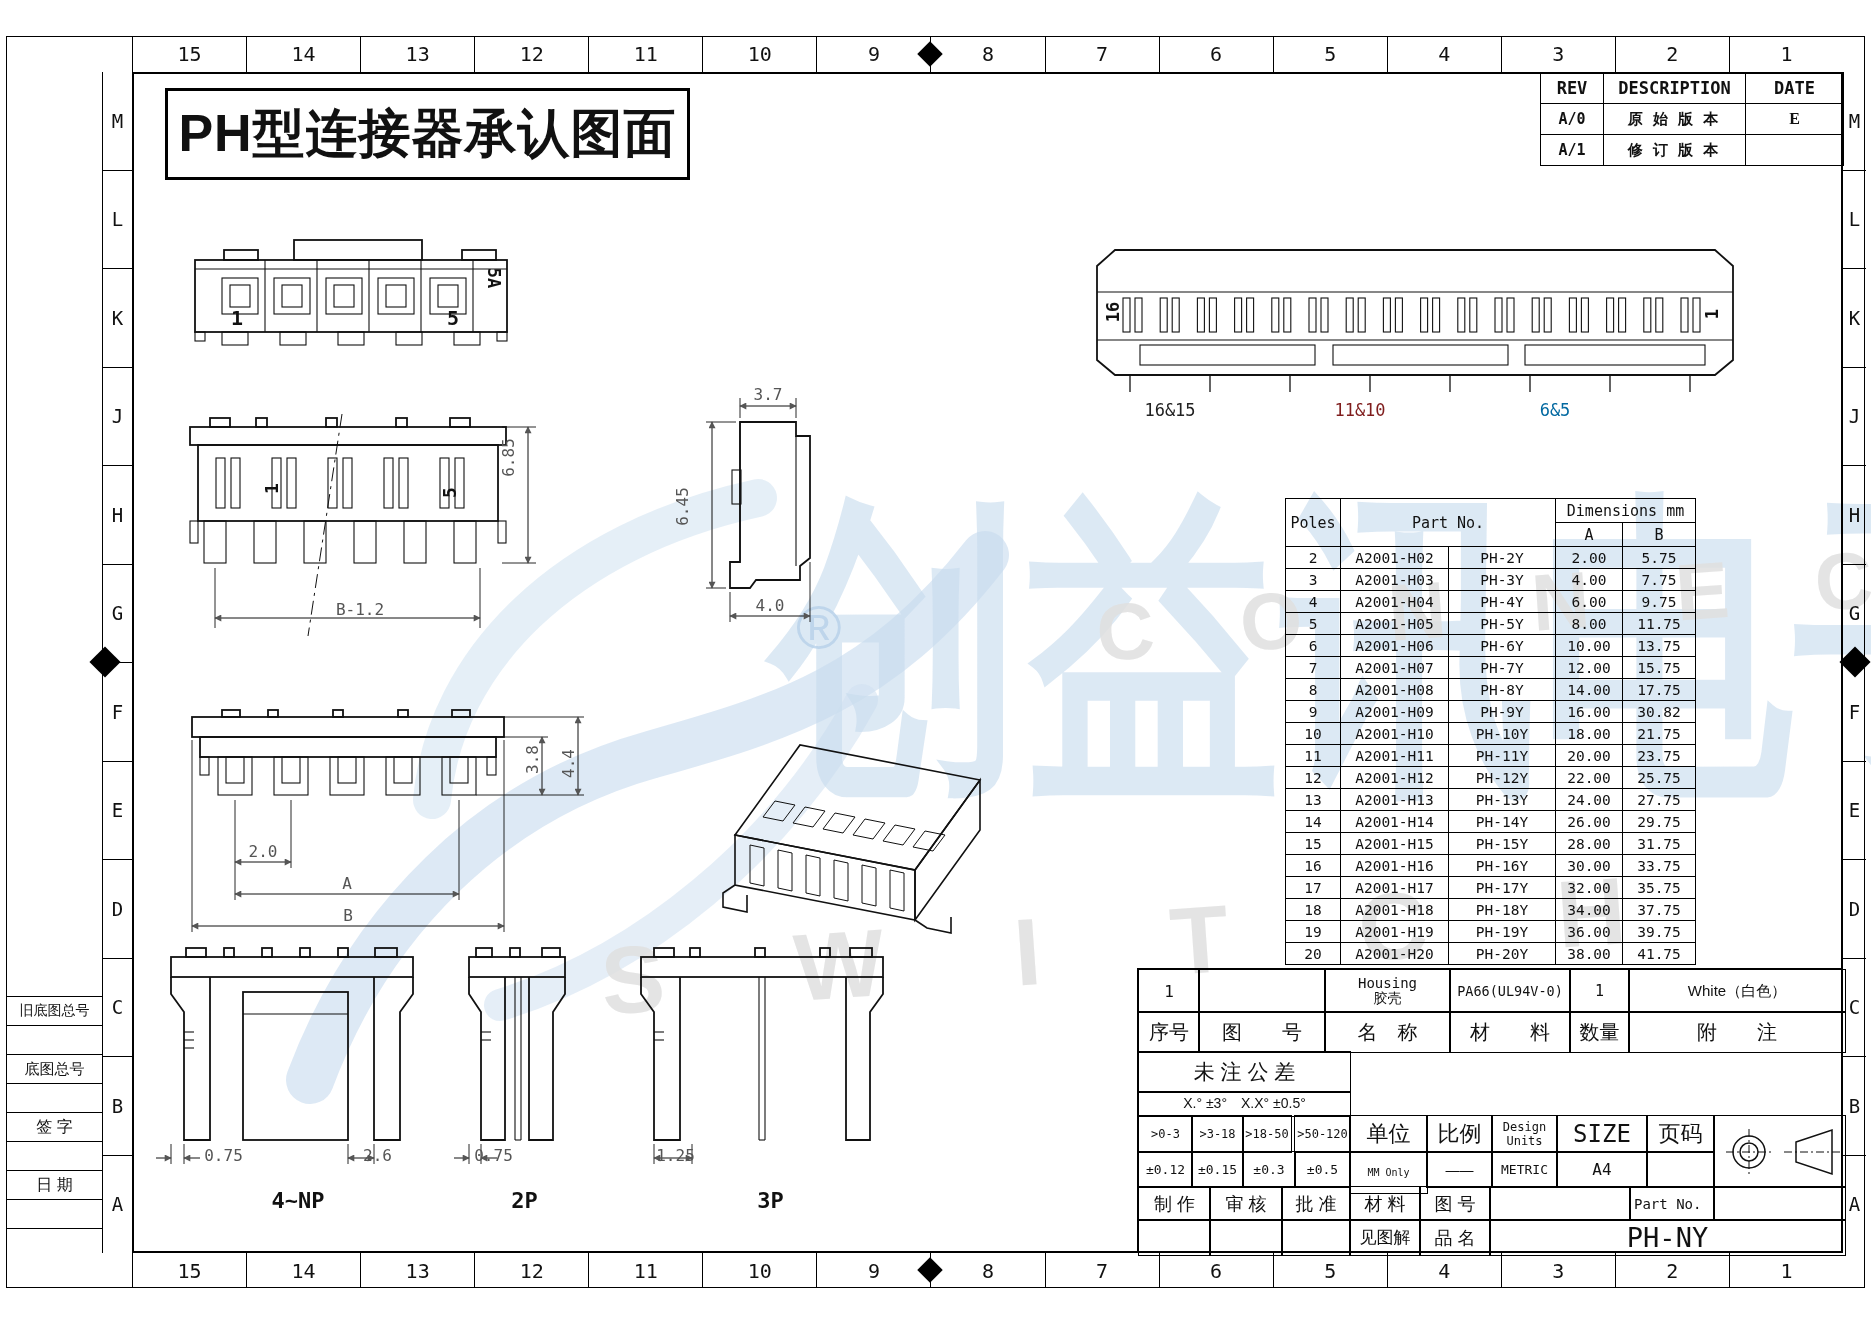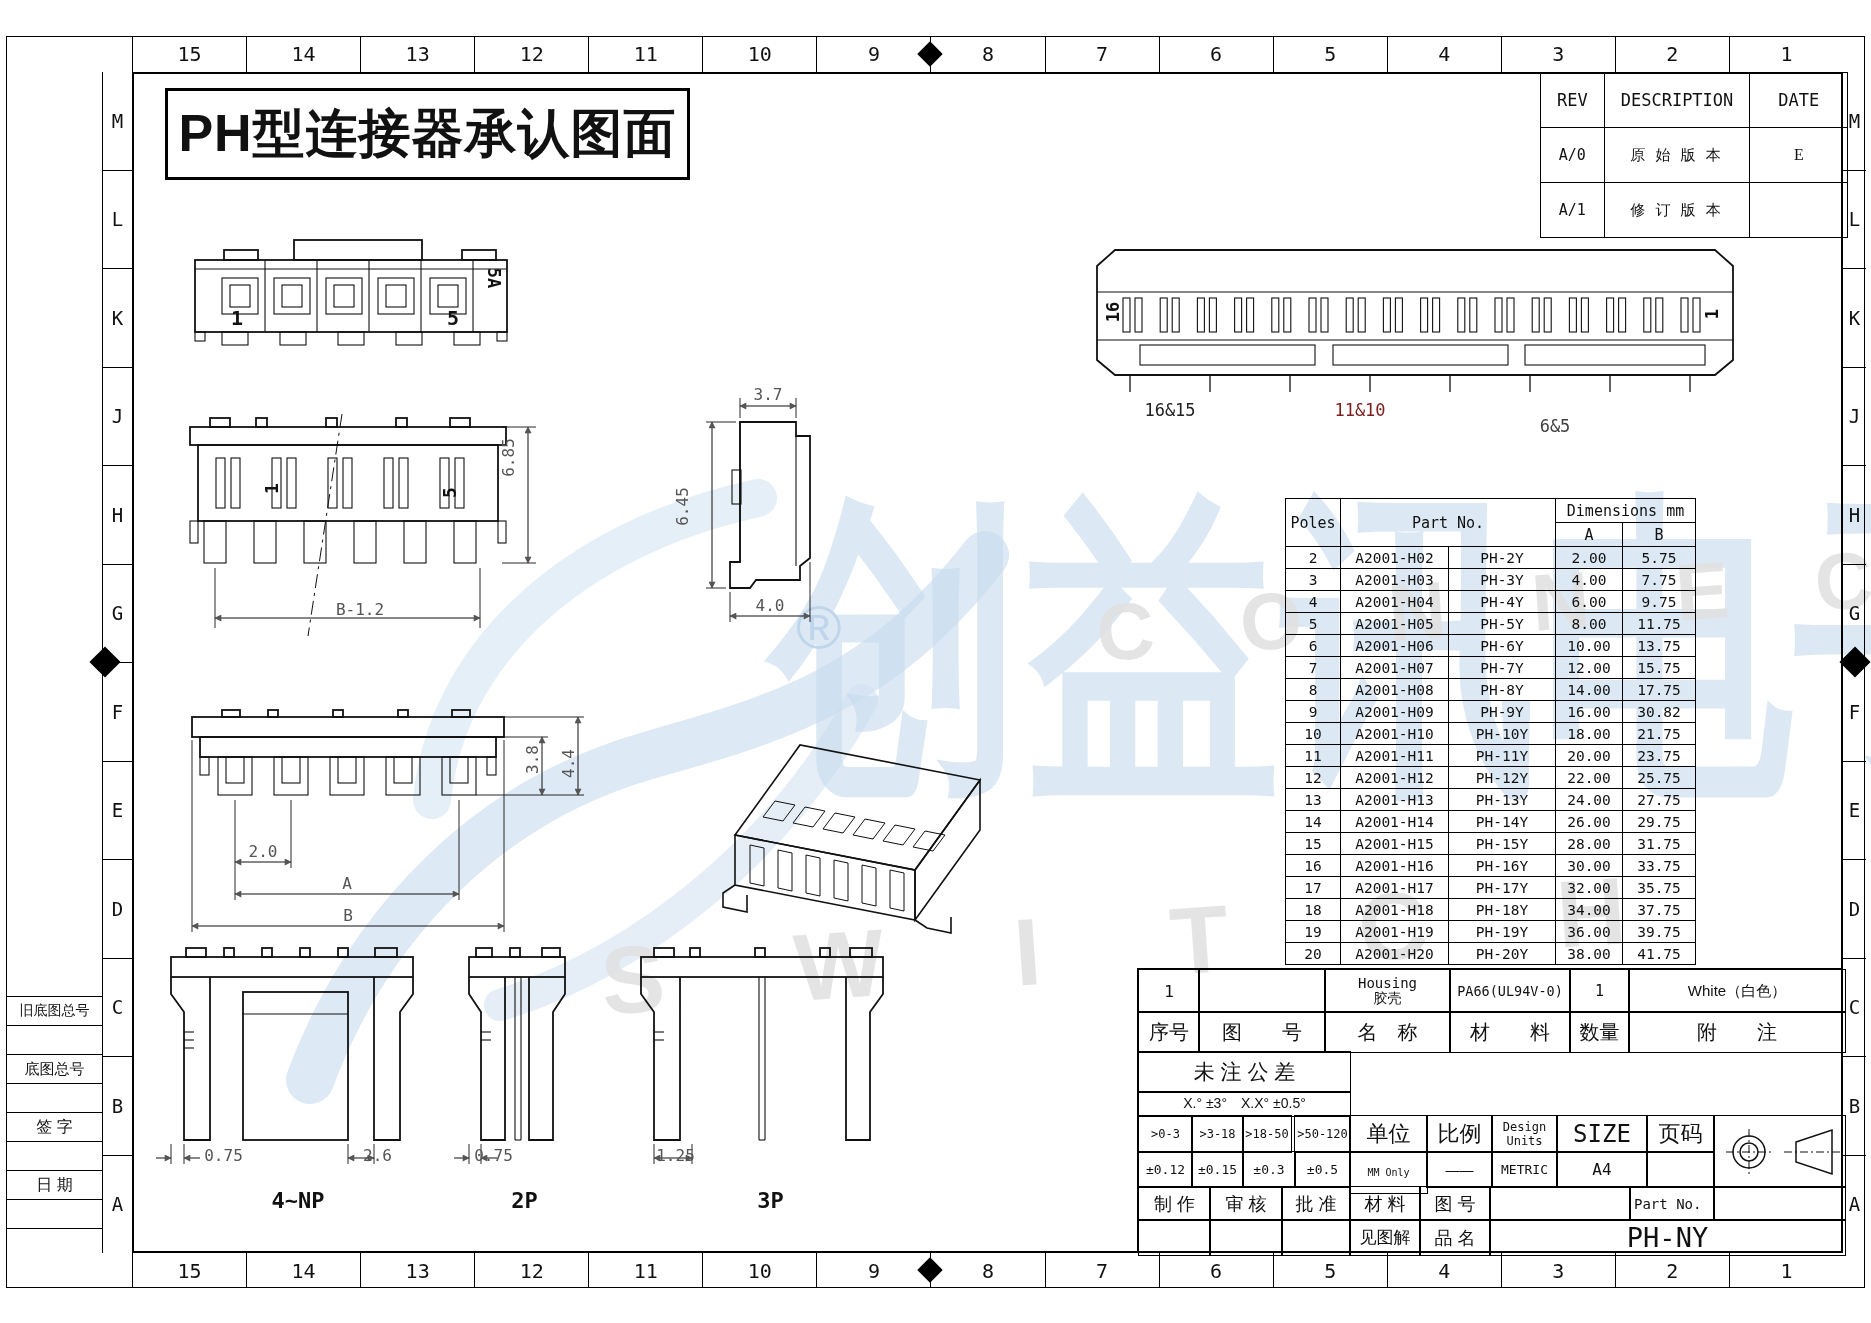--- a/index.html
+++ b/index.html
@@ -20,21 +20,21 @@
   .zr:first-child{border-top:none;}
   .diamond{background:#000;transform:rotate(45deg);}
   
   #title-box{left:165px;top:88px;width:525px;height:92px;border:3px solid #000;
              font-size:52px;font-weight:bold;letter-spacing:1px;}
   
   .mbox{left:6px;width:97px;border:1.5px solid #000;background:#fff;
         display:flex;align-items:center;justify-content:center;font-size:15px;}
   
   #rev-table{left:1540px;top:72px;border-collapse:collapse;table-layout:fixed;}
-  #rev-table td{border:1.5px solid #000;height:22px;text-align:center;padding:16px;overflow:hidden;}
+  #rev-table td{border:1.5px solid #000;height:22px;text-align:center;padding:4px;overflow:hidden;font-weight:bold;}
   #rev-table .lat{font-family:"DejaVu Sans Mono",monospace;font-size:15px;}
   #rev-table .hdr{font-family:"DejaVu Sans Mono",monospace;font-size:17px;}
   #rev-table .cjk{font-size:15px;letter-spacing:3px;}
   #rev-table .ser{font-family:"Liberation Serif",serif;font-size:16px;}
   
   #parts-table{left:1285px;top:498px;border-collapse:collapse;table-layout:fixed;width:410px;background:transparent;}
   #parts-table th,#parts-table td{border:1.5px solid #000;padding:0;text-align:center;overflow:hidden;}
   #parts-table th{font-weight:normal;font-family:"DejaVu Sans Mono",monospace;font-size:15px;height:23px;}
   #parts-table td{font-family:"DejaVu Sans Mono",monospace;font-size:14.5px;height:21px;}
   
@@ -370,21 +370,21 @@
     <line x1="365" y1="135" x2="365" y2="152"></line>
       <line x1="445" y1="135" x2="445" y2="152"></line>
     <line x1="525" y1="135" x2="525" y2="152"></line>
       <line x1="605" y1="135" x2="605" y2="152"></line>
   </g>
 </svg>
 <div class="abs pinlbl" style="left:1096px;top:302px;width:34px;font-size:17px;transform:rotate(-90deg);">16</div>
 <div class="abs pinlbl" style="left:1700px;top:304px;width:24px;font-size:17px;transform:rotate(-90deg);">1</div>
 <div class="abs dim" style="left:1128px;top:400px;width:84px;font-size:17px;color:#222;">16&amp;15</div>
 <div class="abs dim" style="left:1318px;top:400px;width:84px;font-size:17px;color:#7f1d1d;">11&amp;10</div>
-<div class="abs dim" style="left:1518px;top:416px;width:74px;font-size:17px;color:#404040;">6&amp;5</div>
+<div class="abs dim" style="left:1518px;top:400px;width:74px;font-size:17px;color:#0369a1;">6&amp;5</div>
 
 
 <svg class="abs ln" style="left:190px;top:710px;" width="420" height="232">
   <g stroke-width="1.8">
     <rect x="32" y="0" width="18" height="7"></rect>
       <rect x="78" y="0" width="10" height="7"></rect>
     <rect x="143" y="0" width="10" height="7"></rect>
       <rect x="208" y="0" width="10" height="7"></rect>
     <rect x="262" y="0" width="18" height="7"></rect>
     <rect x="2" y="7" width="312" height="20"></rect>

